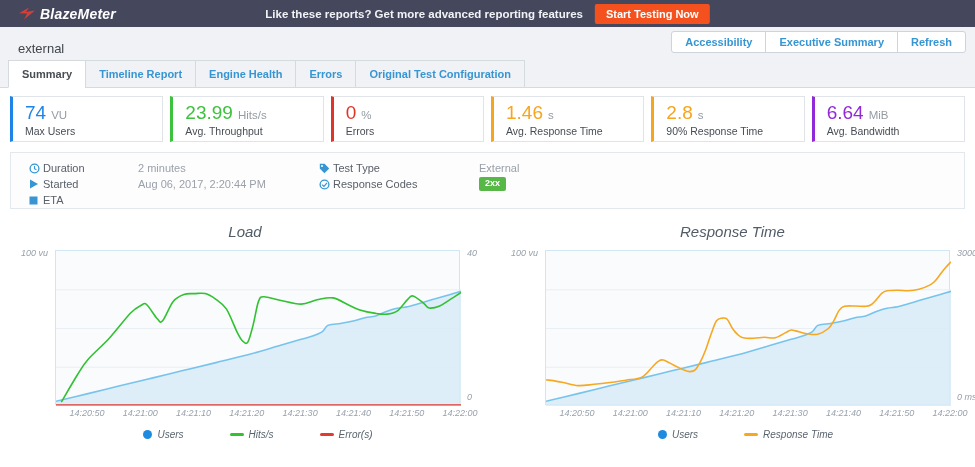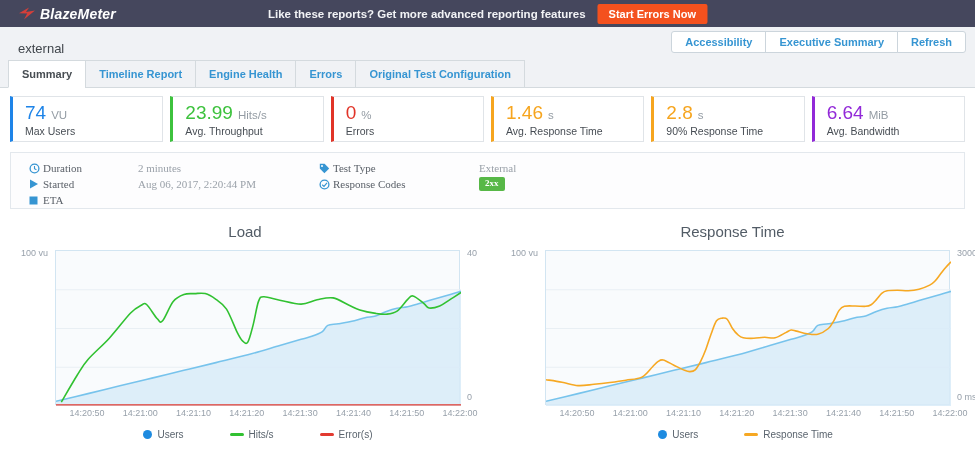--- a/index.html
+++ b/index.html
@@ -27,34 +27,34 @@
 
   
   .cards { display:flex; gap:7px; margin:8px 10px 0; }
   .card { flex:1; background:#fff; border:1px solid #e0e4e8; border-left:3px solid #999; padding:5px 12px 6px; height:46px; }
   .card-top { display:flex; align-items:baseline; gap:5px; }
   .card-value { font-size:19px; }
   .card-unit { font-size:11.5px; color:#949ca4; }
   .card-label { font-size:10.5px; color:#474d54; margin-top:1px; }
 
   
-  .info { margin:10px 10px 0; border:1px solid #e3e8ed; background:#fdfdfe; height:57px; position:relative;font-family:Liberation Serif, serif; }
+  .info { margin:10px 10px 0; border:1px solid #e3e8ed; background:#fdfdfe; height:57px; position:relative; }
   .info-col { position:absolute; top:7px; }
   .info-col.left { left:18px; }
   .info-col.right { left:308px; }
   .info-row { display:flex; align-items:center; height:16px; }
   .info-icon { width:14px; display:inline-flex; align-items:center; }
   .info-label { font-size:11px; color:#5a6068; width:95px; }
   .info-col.right .info-label { width:146px; }
   .info-value { font-size:11px; color:#9aa1a9; }
   .badge { display:inline-block; color:#fff; font-size:9px; font-weight:bold; padding:1px 6px 2px; border-radius:2px; line-height:11px; }
 
   
   .charts { display:flex; margin:12px 10px 0; gap:20px; }
-  .chart-block { position:relative; }
+  .chart-block { position:relative;font-style:italic; }
   .chart-block.load { width:470px; }
   .chart-block.resp { width:465px; }
   .chart-title { text-align:center; font-size:15px; color:#525c66; margin:2px 0 10px; }
   .plot-wrap { position:relative; margin-left:45px; width:405px; height:155px; border:1px solid #d2e5f2; background:#f9fbfd; }
   .plot-wrap svg { display:block; width:405px; height:155px; }
   .ax { position:absolute; font-size:9px; color:#98a1ab; white-space:nowrap; }
   .ax.left-top { right:411px; top:-3px; }
   .ax.right-top { left:411px; top:-3px; }
   .ax.right-bottom { left:411px; bottom:2px; }
   .xticks { position:relative; margin-left:45px; width:405px; height:13px; margin-top:3px; }
@@ -69,21 +69,21 @@
 
 <div class="topbar">
   <div class="logo">
     <svg width="17" height="13" viewBox="0 0 17 13">
       <path d="M1 6.2 L11 0.5 L8 5 L17 3.6 L6 12.5 L9.2 6.6 Z" fill="#d43f3a"></path>
     </svg>
     <span class="logo-text">BlazeMeter</span>
   </div>
   <div class="banner">
     <span class="banner-text">Like these reports? Get more advanced reporting features</span>
-    <button class="cta-btn">Start Errors Now</button>
+    <button class="cta-btn">Start Testing Now</button>
   </div>
 </div>
 
 <div class="band">
   <div class="page-title">external</div>
   <div class="actions">
     <button class="action-btn">Accessibility</button>
     <button class="action-btn">Executive Summary</button>
     <button class="action-btn">Refresh</button>
   </div>

